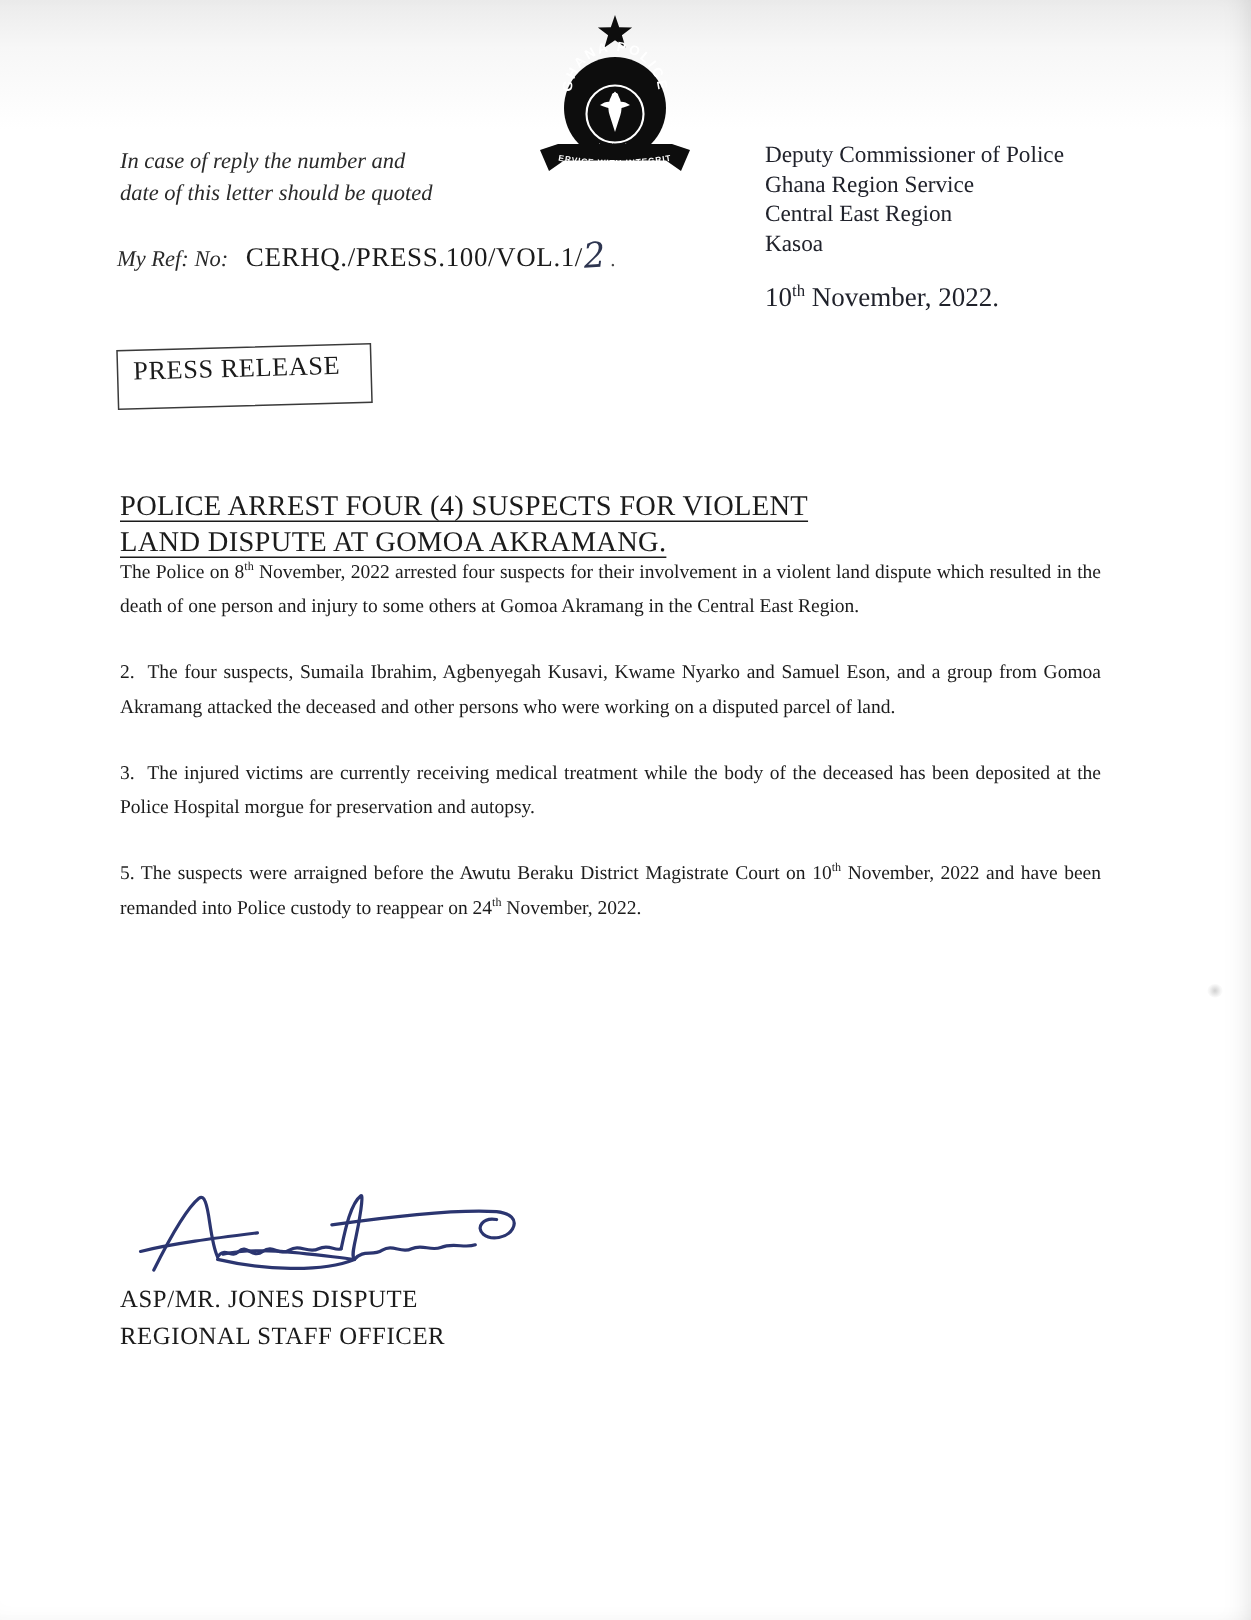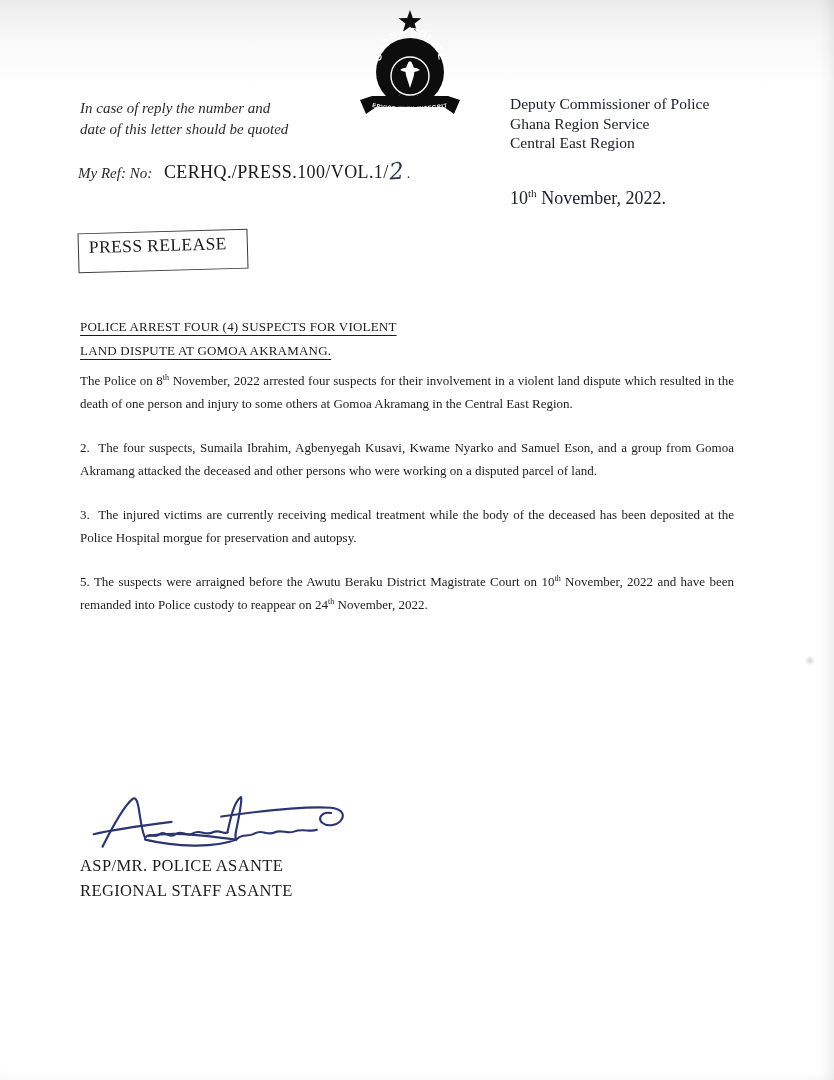--- a/index.html
+++ b/index.html
@@ -80,22 +80,22 @@
     padding: 3px 8px 0 10px;
     font-size: 17.5px;
     letter-spacing: 0.4px;
     color: #1b1b1b;
     background: rgba(255,255,255,0.6);
   }
 
   
   .doc-title {
     position: absolute;
-    left: 80px; top: 315px;
-    font-size: 13px;
+    left: 80px; top: 326px;
+    font-size: 19px;
     line-height: 23.5px;
     letter-spacing: 0.2px;
     color: #1b1b1b;
   }
   .doc-title .tline {
     text-decoration: underline;
     text-underline-offset: 4px;
     text-decoration-thickness: 1.4px;
     width: fit-content;
   }
@@ -171,20 +171,21 @@
 
   <div class="ref-line">
     <span class="ref-label">My Ref: No:</span>
     <span class="ref-value">CERHQ./PRESS.100/VOL.1/</span><span class="ref-handwritten">2</span><span class="ref-suffix"> .</span>
   </div>
 
   <div class="recipient-address">
     <div>Deputy Commissioner of Police</div>
     <div>Ghana Region Service</div>
     <div>Central East Region</div>
+    <div>Kasoa</div>
   </div>
 
   <div class="letter-date"><span>10</span><sup>th</sup><span> November, 2022.</span></div>
 
   <div class="stamp">
     <span>PRESS RELEASE</span>
   </div>
 
   <div class="doc-title">
     <div class="tline">POLICE ARREST FOUR (4) SUSPECTS FOR VIOLENT</div>
@@ -209,18 +210,18 @@
 
         <path d="M155,48 C158,34 162,14 170,8 C172,7 169,26 166,40 C164,49 163,54 165,56"></path>
 
         <path d="M62,56 C96,64 140,66 165,56 C130,52 96,46 66,52"></path>
 
         <path d="M165,56 C172,48 178,54 186,49 C194,44 200,52 208,48 C216,44 222,50 230,47 C240,43 248,48 256,45"></path>
 
         <path d="M148,30 C190,24 240,18 272,20 C282,21 288,26 284,33 C280,40 268,42 262,37 C256,32 262,24 272,26"></path>
       </g>
     </svg>
-    <div class="signatory">ASP/MR. POLICE ASANTE</div>
-    <div class="signatory">REGIONAL STAFF ASANTE</div>
+    <div class="signatory">ASP/MR. JONES DISPUTE</div>
+    <div class="signatory">REGIONAL STAFF OFFICER</div>
   </div>
 
   <div class="scan-speck"></div>
 </div>
 
 </body></html>

